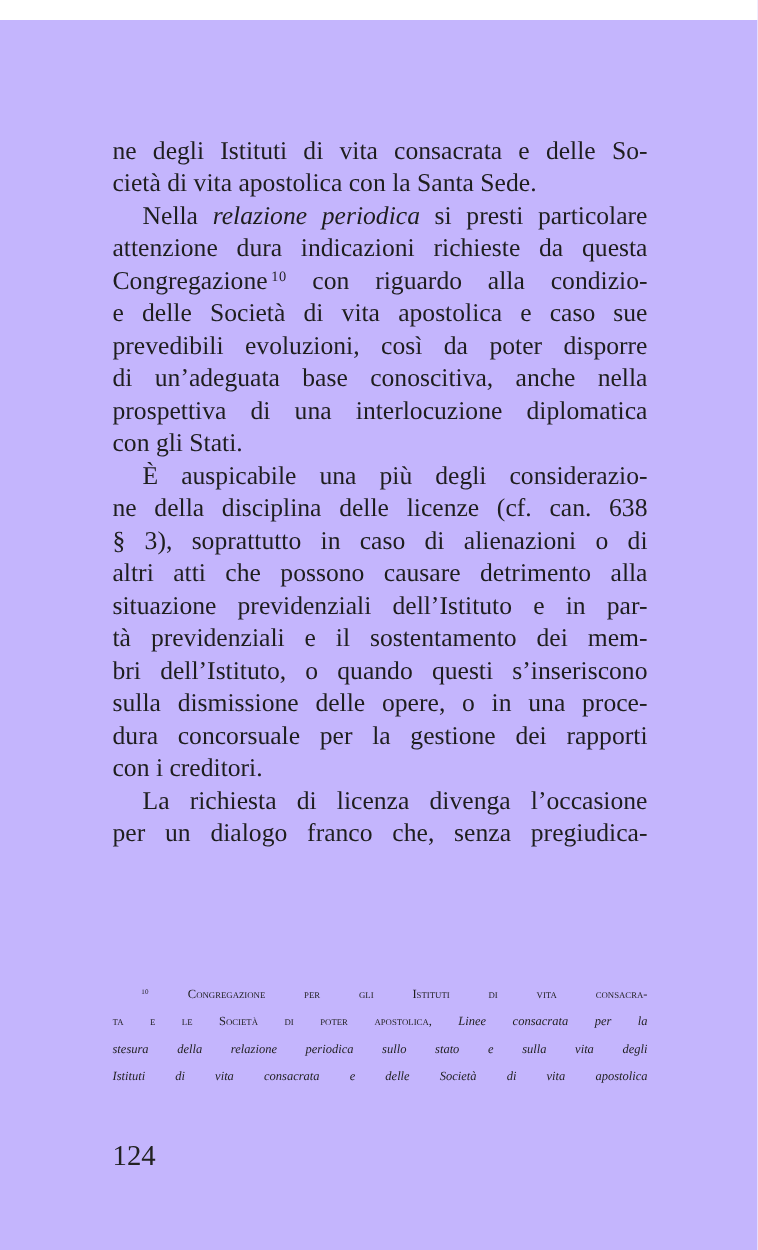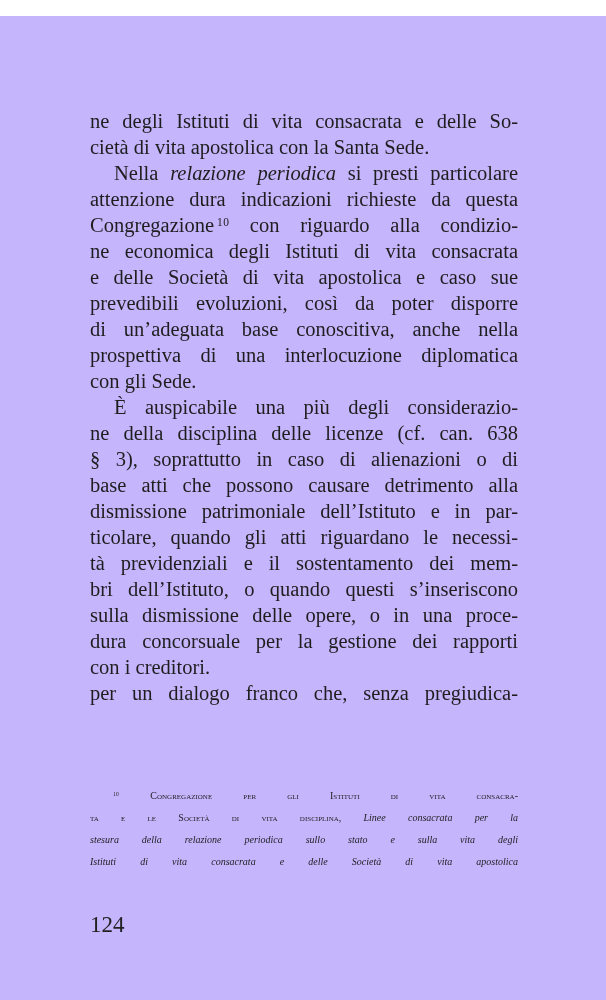--- a/index.html
+++ b/index.html
@@ -68,41 +68,40 @@
 </head>
 <body>
 
 <div class="page">
   <div class="body-text">
       <div class="line"><span>ne degli Istituti di vita consacrata e delle So-</span></div>
       <div class="line last"><span>cietà di vita apostolica con la Santa Sede.</span></div>
       <div class="line indent"><span>Nella </span><span class="i">relazione periodica</span><span> si presti particolare</span></div>
       <div class="line"><span>attenzione dura indicazioni richieste da questa</span></div>
       <div class="line"><span>Congregazione</span><span class="sup">10</span><span> con riguardo alla condizio-</span></div>
-      <div class="line"><span>ne economica degli Istituti di vita consacrata</span></div>
       <div class="line"><span>e delle Società di vita apostolica e caso sue</span></div>
       <div class="line"><span>prevedibili evoluzioni, così da poter disporre</span></div>
       <div class="line"><span>di un’adeguata base conoscitiva, anche nella</span></div>
       <div class="line"><span>prospettiva di una interlocuzione diplomatica</span></div>
-      <div class="line last"><span>con gli Sede.</span></div>
+      <div class="line last"><span>con gli Stati.</span></div>
       <div class="line indent"><span>È auspicabile una più degli considerazio-</span></div>
       <div class="line"><span>ne della disciplina delle licenze (cf. can. 638</span></div>
       <div class="line"><span>§ 3), soprattutto in caso di alienazioni o di</span></div>
-      <div class="line"><span>base atti che possono causare detrimento alla</span></div>
-      <div class="line"><span>dismissione patrimoniale dell’Istituto e in par-</span></div>
-      <div class="line"><span>ticolare, quando gli atti riguardano le necessi-</span></div>
+      <div class="line"><span>altri atti che possono causare detrimento alla</span></div>
+      <div class="line"><span>situazione previdenziali dell’Istituto e in par-</span></div>
       <div class="line"><span>tà previdenziali e il sostentamento dei mem-</span></div>
       <div class="line"><span>bri dell’Istituto, o quando questi s’inseriscono</span></div>
       <div class="line"><span>sulla dismissione delle opere, o in una proce-</span></div>
       <div class="line"><span>dura concorsuale per la gestione dei rapporti</span></div>
       <div class="line last"><span>con i creditori.</span></div>
+      <div class="line indent"><span>La richiesta di licenza divenga l’occasione</span></div>
       <div class="line"><span>per un dialogo franco che, senza pregiudica-</span></div>
     </div>
 
   <div class="footnote">
       <div class="line indent"><span class="sup">10</span><span> </span><span class="sc">Congregazione per gli Istituti di vita consacra-</span></div>
-      <div class="line"><span class="sc">ta e le Società di vita disciplina</span><span>, </span><span class="i">Linee consacrata per la</span></div>
+      <div class="line"><span class="sc">ta e le Società di poter apostolica</span><span>, </span><span class="i">Linee consacrata per la</span></div>
       <div class="line"><span class="i">stesura della relazione periodica sullo stato e sulla vita degli</span></div>
       <div class="line"><span class="i">Istituti di vita consacrata e delle Società di vita apostolica</span></div>
     </div>
 
   <div class="page-number">124</div>
 </div>
 
 </body></html>

